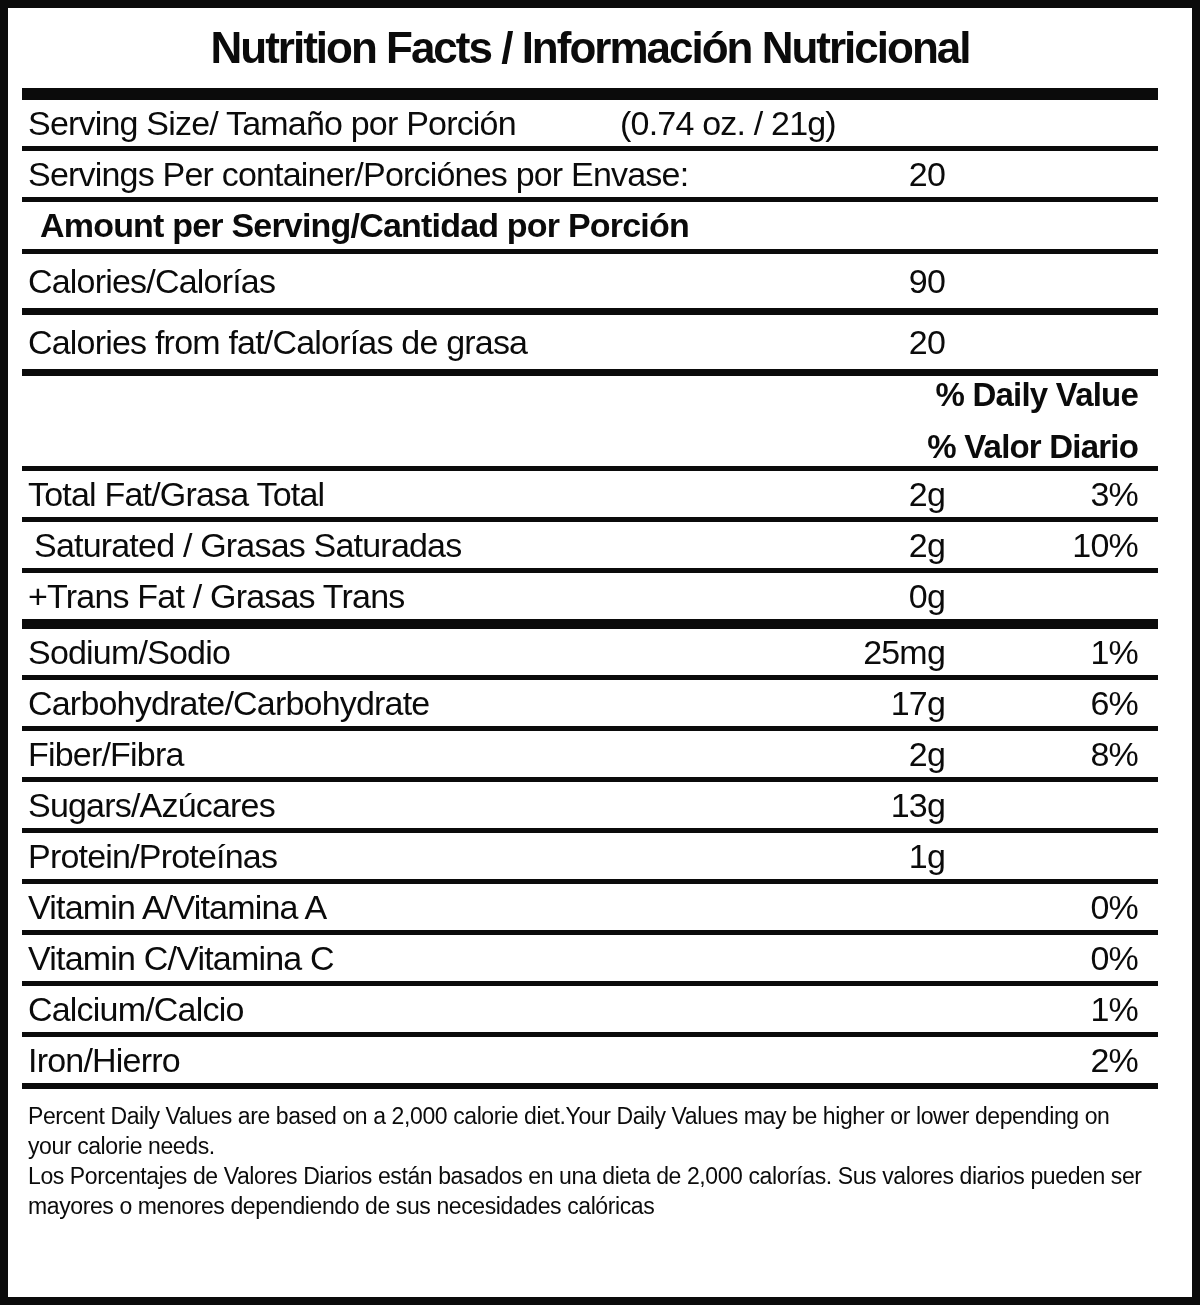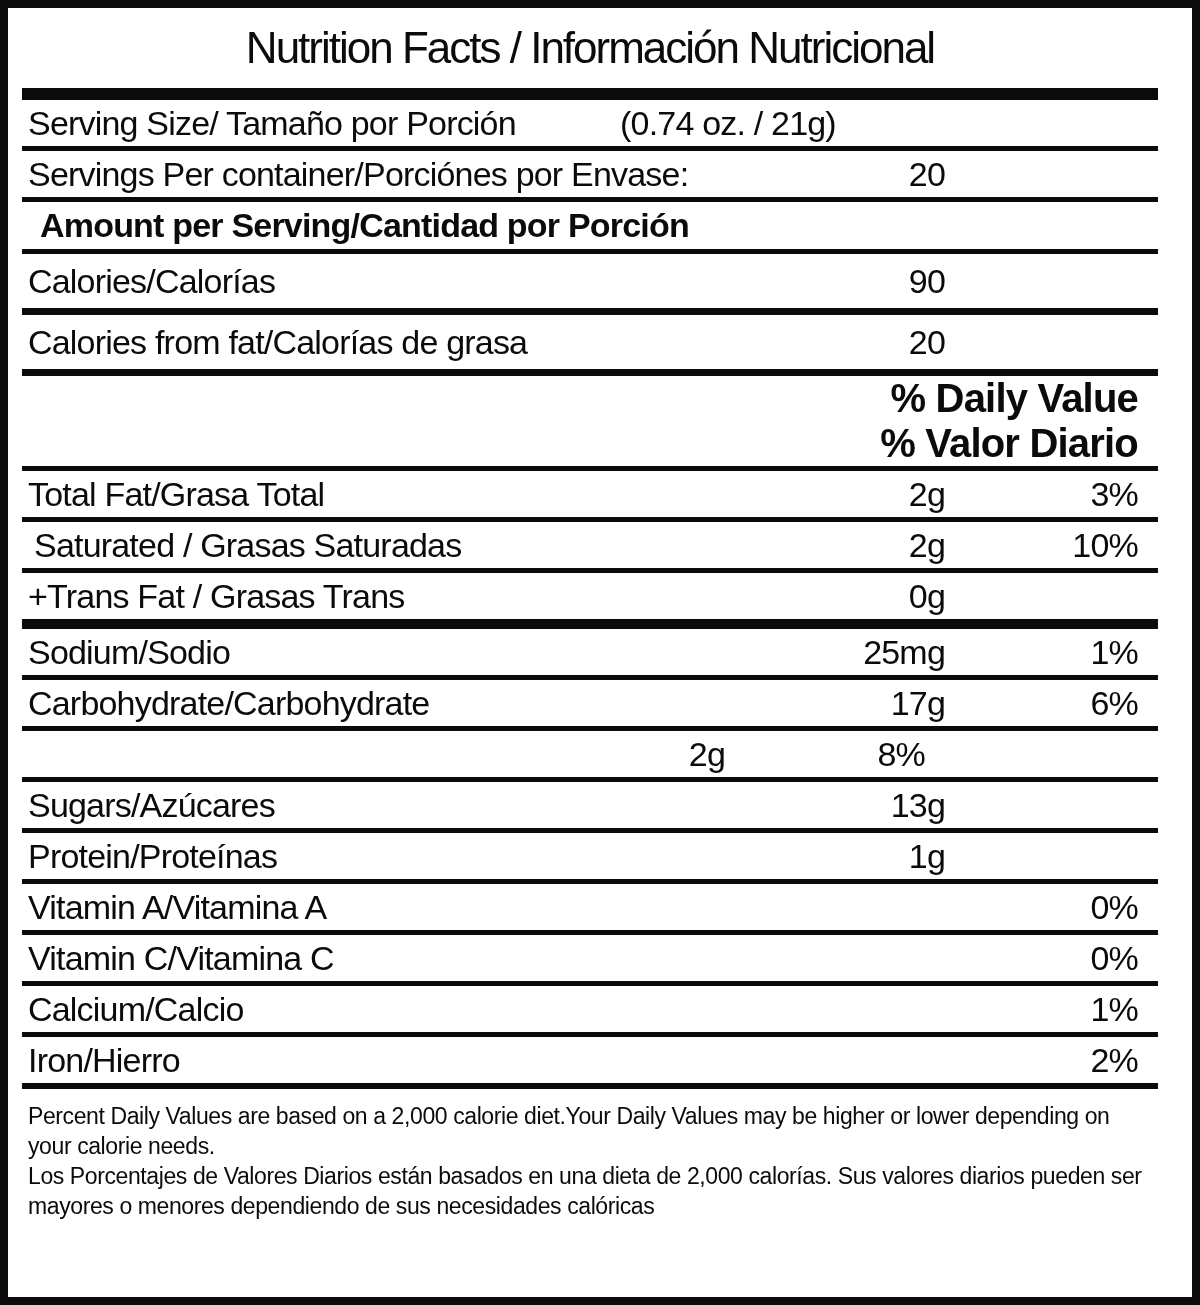--- a/index.html
+++ b/index.html
@@ -13,21 +13,21 @@
   .label {
     width: 1200px; height: 1305px;
     border: 8px solid #0b0b0b;
     background: #ffffff;
     padding: 0 34px 0 14px;
     overflow: hidden;
   }
   .title {
     height: 80px;
     display: flex; align-items: center; justify-content: center;
-    font-size: 44px; font-weight: normal; letter-spacing: -2px;
+    font-size: 44px; font-weight: bold; letter-spacing: -2px;
     white-space: nowrap;
   }
   .bar { height: 12px; background: #0b0b0b; }
   .rule { height: 5px; background: #0b0b0b; }
   .rule.thick { height: 7px; }
   .rule.bottom { height: 6px; }
   .row {
     display: grid;
     grid-template-columns: 1fr 220px 213px;
     align-items: center;
@@ -41,21 +41,21 @@
   .row .amount { text-align: right; }
   .row .dv { text-align: right; padding-right: 20px; }
   .row.serving-size { grid-template-columns: 598px 1fr; }
   .row.serving-size .val-left { text-align: left; }
   .row.cal { height: 54px; }
   .row.section-header { grid-template-columns: 1fr; height: 47px; font-weight: bold; margin-left: 12px; }
   .dv-header {
     height: 90px;
     display: flex; flex-direction: column; justify-content: space-between;
     text-align: right; padding-right: 20px;
-    font-size: 40px; font-weight: bold; letter-spacing: -0.8px;
+    font-size: 33px; font-weight: bold; letter-spacing: -0.8px;
   }
   .footnotes { padding: 12px 0 0 6px; }
   .footnotes p {
     margin: 0;
     font-size: 23px;
     line-height: 30px;
     letter-spacing: -0.4px;
   }
 </style>
 </head>
@@ -135,20 +135,21 @@
   <div class="rule"></div>
 
   <div class="row">
     <span class="lbl">Carbohydrate/Carbohydrate</span>
     <span class="amount">17g</span>
     <span class="dv">6%</span>
   </div>
   <div class="rule"></div>
 
   <div class="row">
+    <span class="lbl">Fiber/Fibra</span>
     <span class="amount">2g</span>
     <span class="dv">8%</span>
   </div>
   <div class="rule"></div>
 
   <div class="row">
     <span class="lbl">Sugars/Azúcares</span>
     <span class="amount">13g</span>
     <span class="dv"></span>
   </div>

